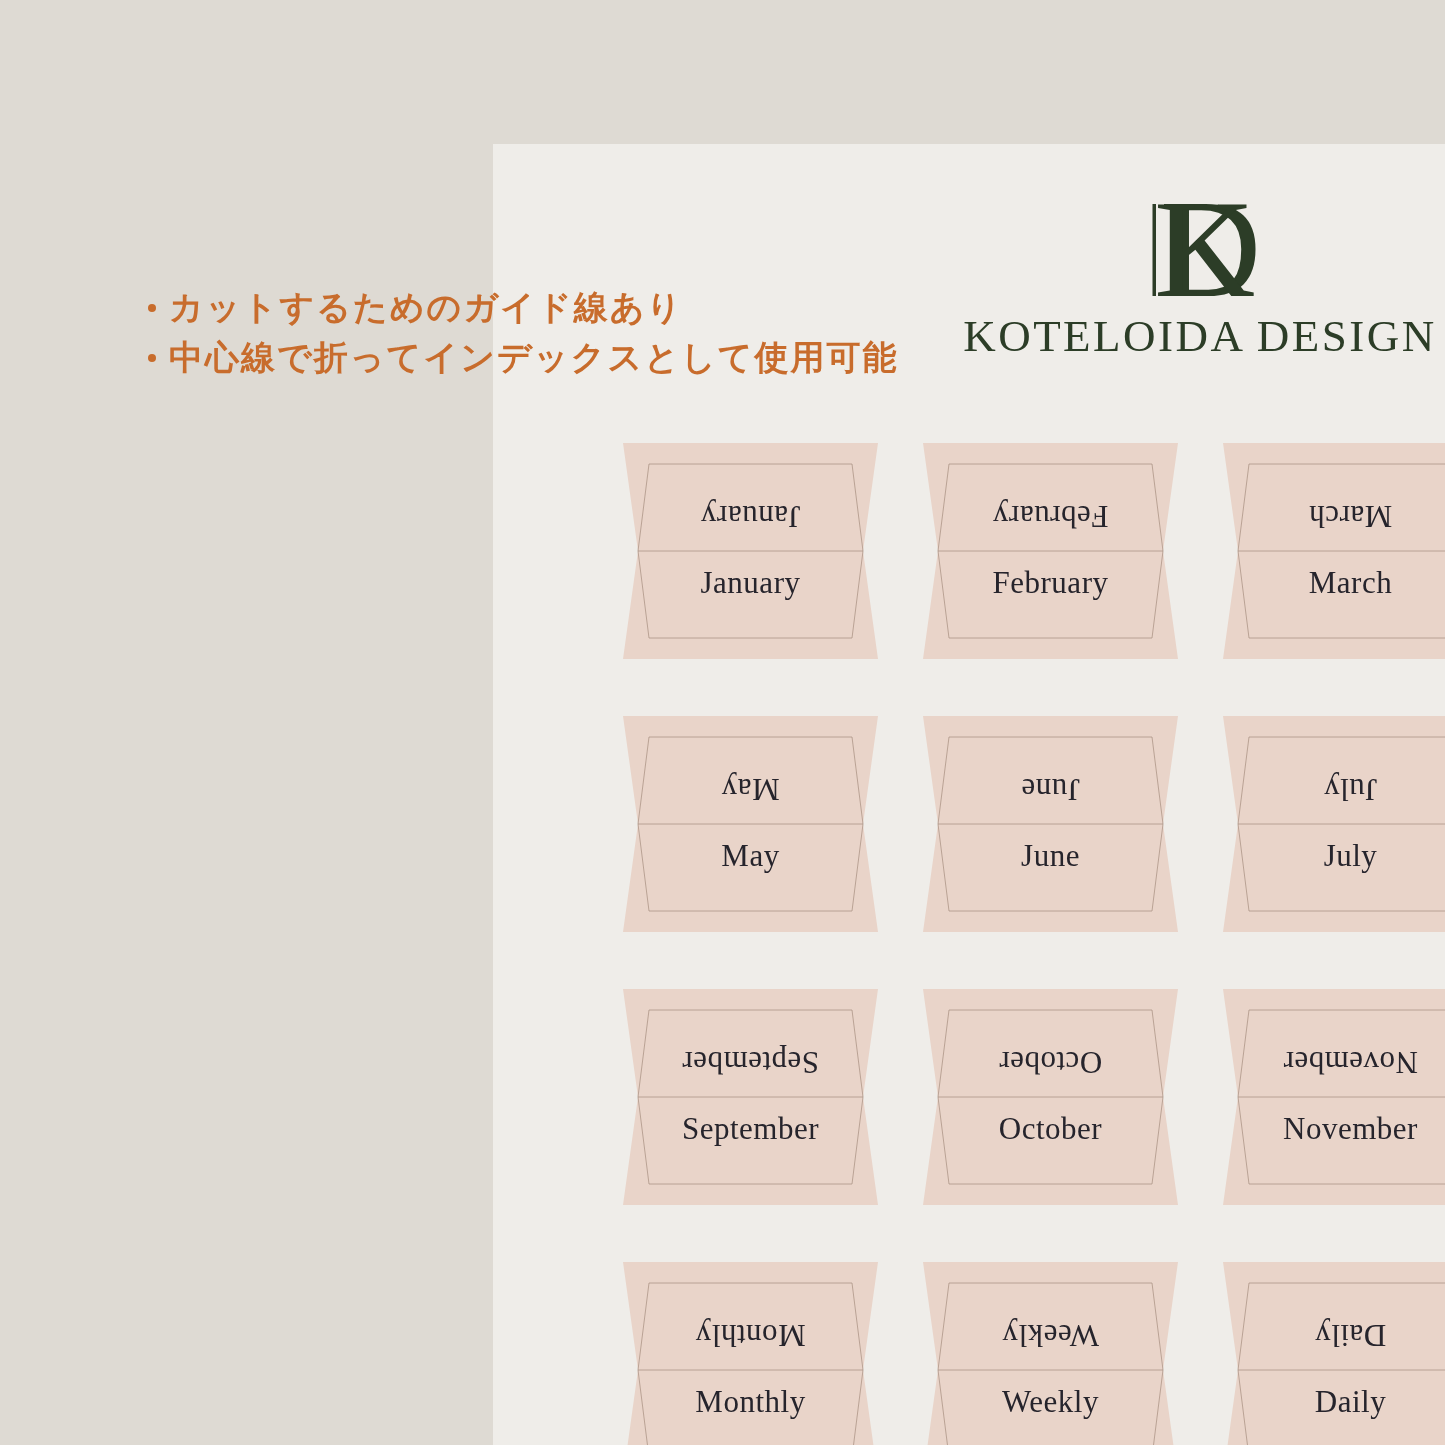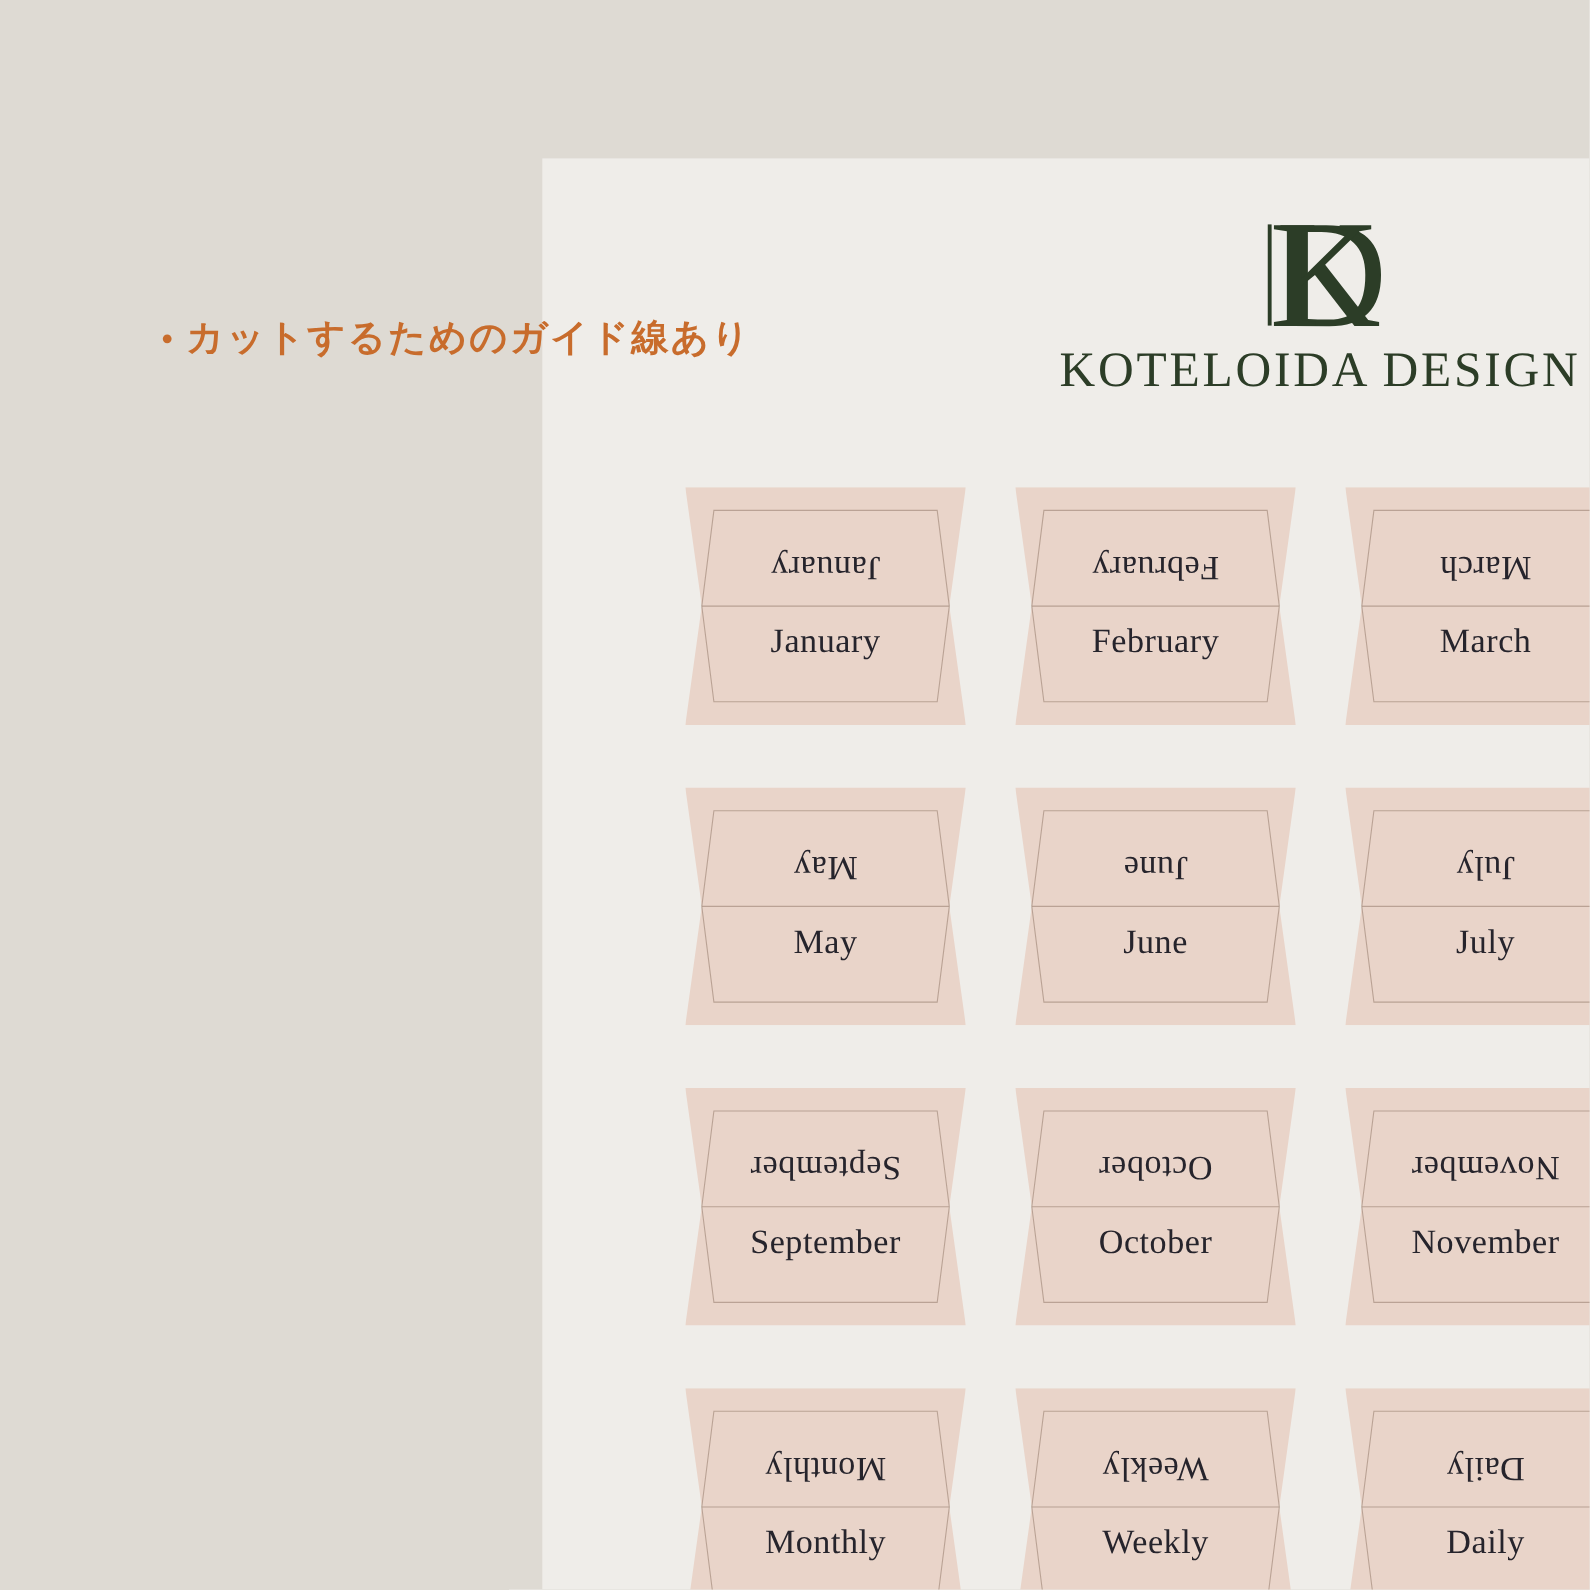--- a/index.html
+++ b/index.html
@@ -56,20 +56,24 @@
   <text x="8" y="100">D</text>
   <text x="2" y="100">K</text>
 </svg>
 
 <div class="wordmark">KOTELOIDA DESIGN</div>
 
 <div class="notes">
   <div class="note-row">
     <span class="bullet"></span>
     <span class="note-text">カットするためのガイド線あり</span>
+  </div>
+  <div class="note-row">
+    <span class="bullet"></span>
+    <span class="note-text">中心線で折ってインデックスとして使用可能</span>
   </div>
 </div>
 
 <div id="tabs" class="tabs-layer">
     <div class="tab" style="left: 623px; top: 443px;">
     <svg viewBox="0 0 255 216" width="255" height="216">
       <polygon class="tab-shape" points="0,0 255,0 240,108 255,216 0,216 15,108"></polygon>
       <polyline class="guide" points="15,108 26,21 229,21 240,108"></polyline>
       <polyline class="guide" points="15,108 26,195 229,195 240,108"></polyline>
       <line class="guide" x1="15" y1="108" x2="240" y2="108"></line>

